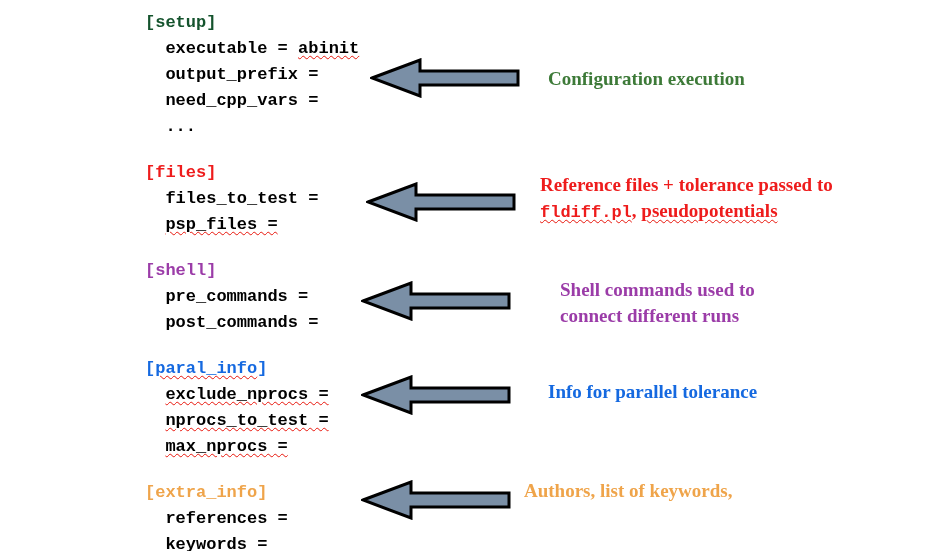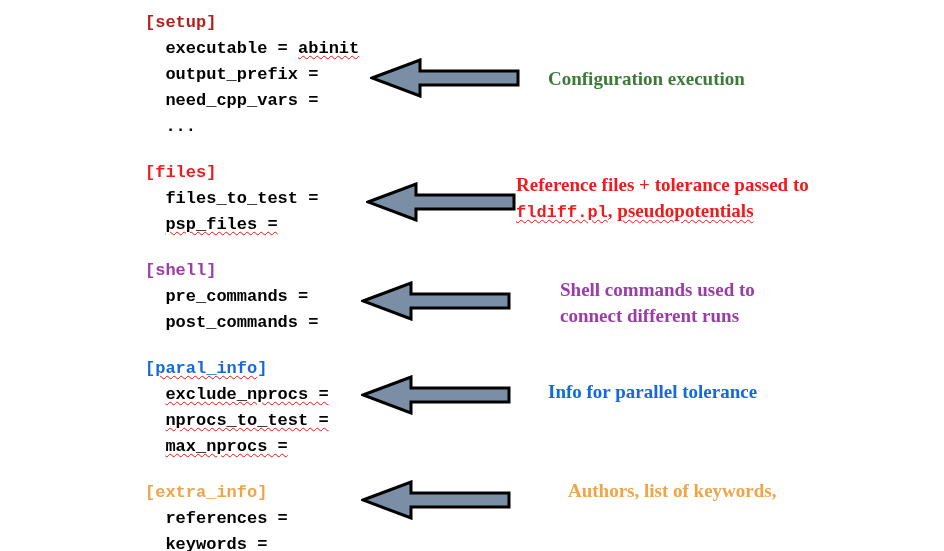--- a/index.html
+++ b/index.html
@@ -79,21 +79,21 @@
     font-weight: bold;
   }
 </style>
 </head>
 <body>
 
 <div id="canvas">
 
   <div class="code-col" id="code-col">
       <div class="block">
-        <div class="sec-header" style="color: #b91c1c;"><span>[</span><span>setup</span><span>]</span></div>
+        <div class="sec-header" style="color: #14532d;"><span>[</span><span>setup</span><span>]</span></div>
         <div class="kv"><span>  executable = </span><span class="sq">abinit</span></div>
         <div class="kv"><span>  output_prefix =</span></div>
         <div class="kv"><span>  need_cpp_vars =</span></div>
         <div class="kv"><span>  ...</span></div>
       </div>
       <div class="block">
         <div class="sec-header" style="color: rgb(238, 28, 28);"><span>[</span><span>files</span><span>]</span></div>
         <div class="kv"><span>  files_to_test =</span></div>
         <div class="kv"><span>  <span class="sq">psp_files =</span></span></div>
       </div>
@@ -130,29 +130,29 @@
         </svg></div>
       <div class="arrow" style="left: 361px; top: 480px;"><svg viewBox="0 0 150 40" width="150" height="40">
           <path d="M 2 20 L 50 2 L 50 13 L 148 13 L 148 27 L 50 27 L 50 38 Z" fill="#7a8fa6" stroke="#000000" stroke-width="3" stroke-linejoin="miter"></path>
         </svg></div>
     </div>
 
   <div id="note-layer">
       <div class="note" style="color: rgb(61, 122, 56); left: 548px; top: 66px;">
         <div><span>Configuration execution</span></div>
       </div>
-      <div class="note" style="color: rgb(238, 28, 28); left: 516px; top: 172px;">
+      <div class="note" style="color: rgb(238, 28, 28); left: 540px; top: 172px;">
         <div><span>Reference files + tolerance passed to</span></div>
         <div><span class="mono sq">fldiff.pl</span><span>, </span><span class="sq">pseudopotentials</span></div>
       </div>
       <div class="note" style="color: rgb(155, 60, 168); left: 560px; top: 277px;">
         <div><span>Shell commands used to</span></div>
         <div><span>connect different runs</span></div>
       </div>
       <div class="note" style="color: rgb(21, 105, 224); left: 548px; top: 379px;">
         <div><span>Info for parallel tolerance</span></div>
       </div>
-      <div class="note" style="color: rgb(239, 164, 74); left: 568px; top: 478px;">
+      <div class="note" style="color: rgb(239, 164, 74); left: 524px; top: 478px;">
         <div><span>Authors, list of keywords,</span></div>
       </div>
     </div>
 
 </div>
 
 </body></html>

